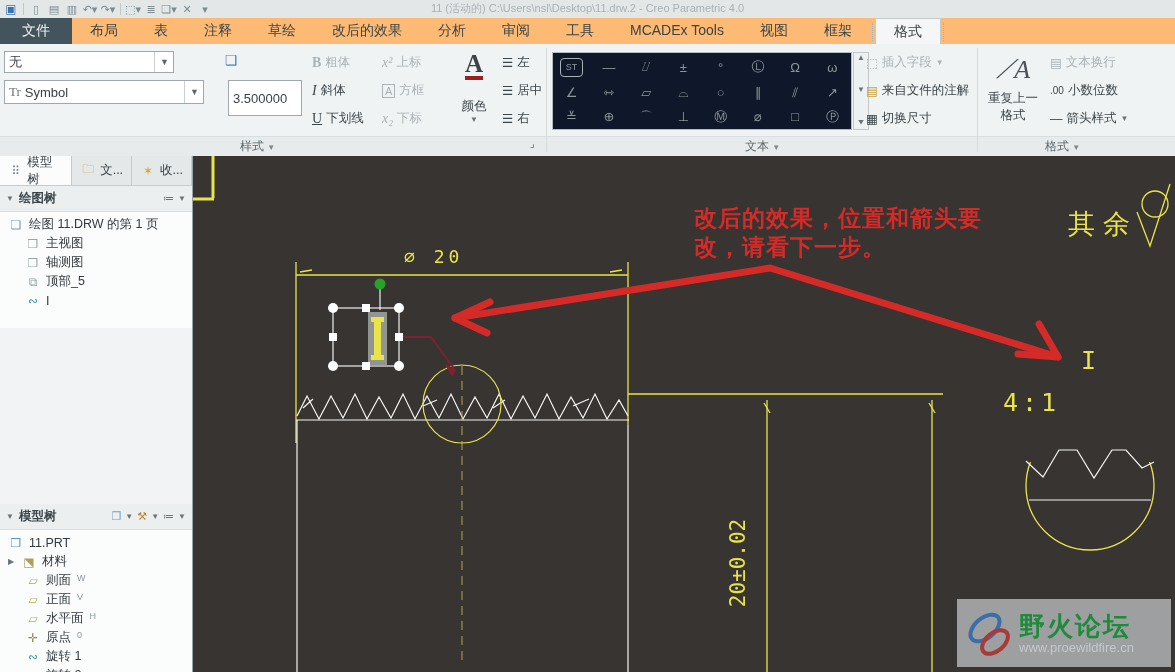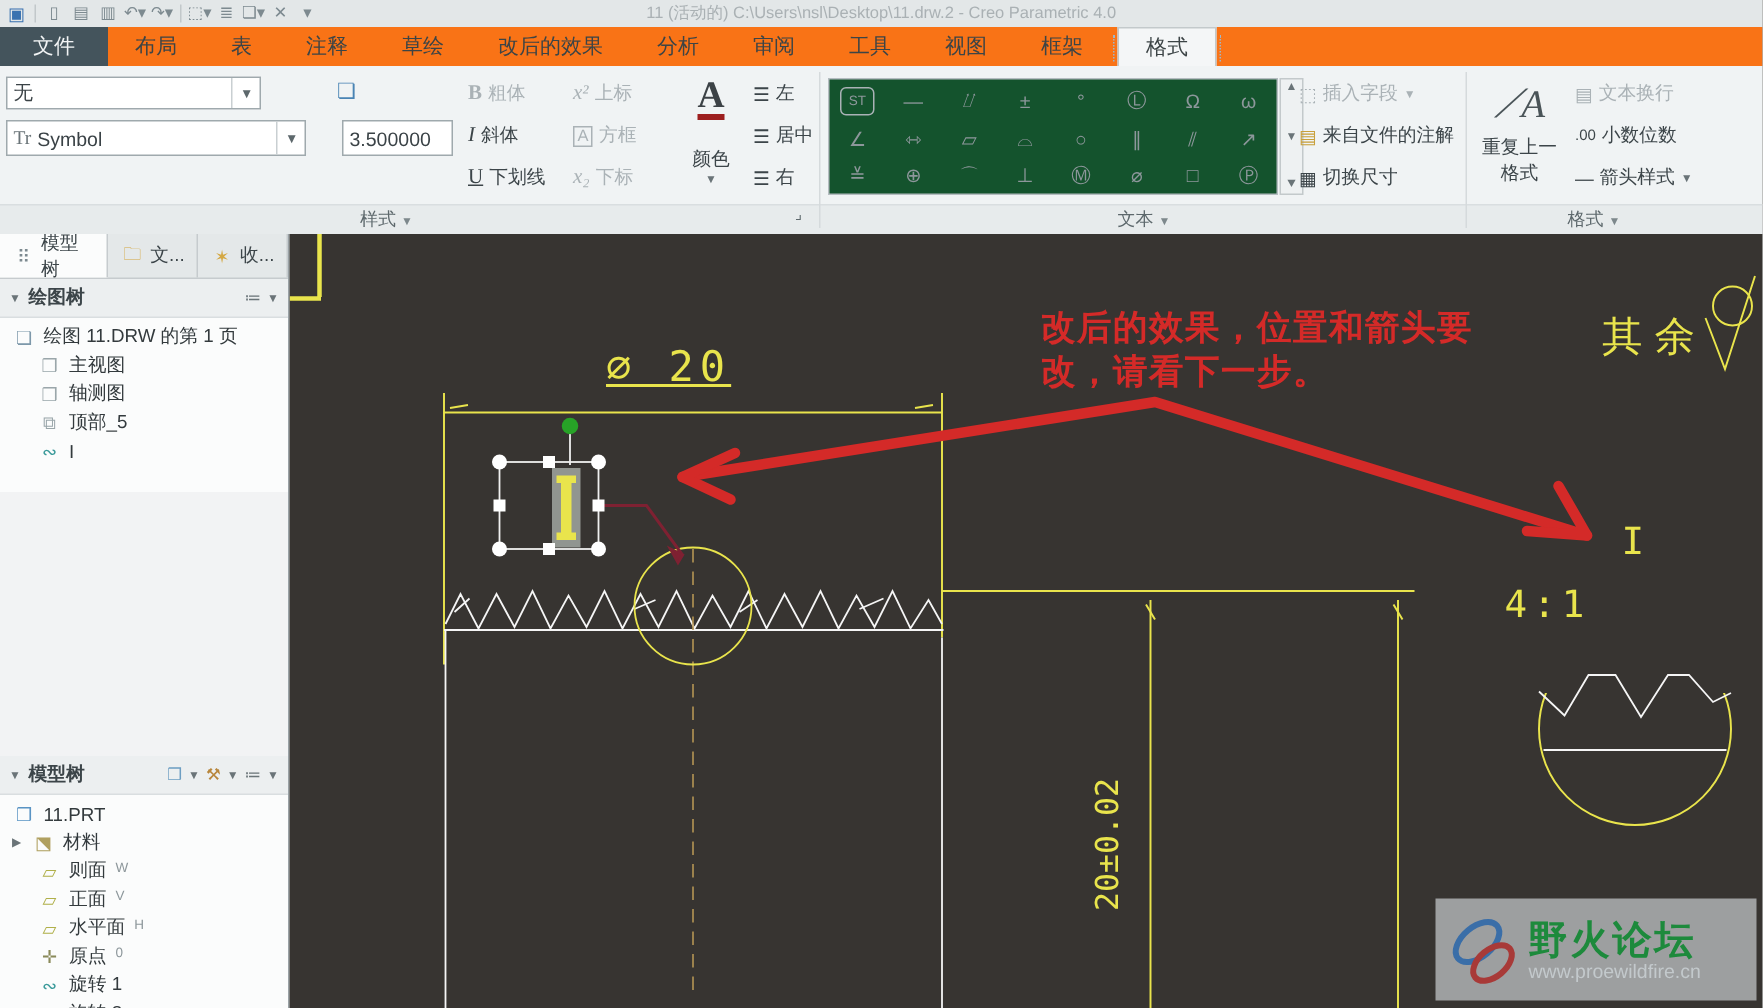--- a/index.html
+++ b/index.html
@@ -12,21 +12,21 @@
     background:#e3e7e8; display:flex; align-items:center; padding-left:2px; }
   .qat-ic { display:inline-block; width:18px; height:16px; text-align:center;
     font-size:11px; line-height:16px; color:#7d8a90; }
   .qat-ic.app { color:#3a72b0; font-size:12px; }
   .qat-sep { width:1px; height:12px; background:#c2c8ca; margin:0 3px; }
   #title-text { position:absolute; left:0; right:0; text-align:center; top:1px;
     font-size:11px; color:#aab1b4; white-space:nowrap; }
 
   
   #tabbar { position:absolute; left:0; top:18px; width:1175px; height:26px;
-    background:#f97316; display:flex; align-items:flex-end; }
+    background:#fdba74; display:flex; align-items:flex-end; }
   .tab { height:26px; line-height:25px; padding:0 18px; font-size:14px;
     color:#3c4446; cursor:default; white-space:nowrap; }
   .tab.file { background:#44545c; color:#f2f4f5; padding:0 22px; }
   .tab.active { background:#f4f6f7; border:1px solid #c3c9cb; border-bottom:none; }
   .tab-dots { width:1px; border-left:1px dotted #9fb6c9; height:18px; margin:0 2px 3px; }
 
   
   #ribbon { position:absolute; left:0; top:44px; width:1175px; height:112px;
     background:#f0f3f4; border-bottom:1px solid #c6cbce; }
   .rib-label-strip { position:absolute; left:0; top:92px; width:100%; height:20px;
@@ -38,21 +38,21 @@
     font-size:13px; color:#3a4246; display:flex; align-items:center; padding:0 4px; }
   .combo .dd { margin-left:auto; border-left:1px solid #c9cfd2; padding-left:5px;
     color:#5d686c; font-size:9px; height:100%; display:flex; align-items:center; }
   .rbtn { position:absolute; font-size:12.5px; color:#3c4549; white-space:nowrap;
     display:flex; align-items:center; gap:4px; }
   .rbtn.dis { color:#aab2b6; }
   .rbtn .ltr { font-family:"Liberation Serif","DejaVu Serif",serif; font-size:14px; }
   .colorA { font-family:"Liberation Serif","DejaVu Serif",serif; font-size:25px;
     font-weight:bold; color:#3c4246; line-height:24px; border-bottom:4px solid #9d1f1f; }
   .palette { position:absolute; left:552px; top:8px; width:300px; height:78px;
-    background:#14532d; border:1px solid #b4bcc0; display:grid;
+    background:#0f172a; border:1px solid #b4bcc0; display:grid;
     grid-template-columns:repeat(8,1fr); }
   .pal-cell { font-size:13px; color:#8d979b; display:flex; align-items:center;
     justify-content:center; }
   .pal-scroll { position:absolute; left:853px; top:8px; width:16px; height:78px;
     border:1px solid #c3c9cb; background:#eef1f2; display:flex; flex-direction:column;
     align-items:center; justify-content:space-between; font-size:8px; color:#6a7478; }
   .bigbtn { position:absolute; left:984px; top:6px; width:58px; height:84px;
     text-align:center; font-size:12.5px; color:#3c4549; }
   .bigbtn .big-ic { font-size:26px; font-style:italic; font-family:"Liberation Serif",serif;
     color:#4a5458; line-height:40px; }
@@ -114,41 +114,42 @@
   <div id="tabbar">
     <div class="tab file">文件</div>
     <div class="tab">布局</div>
     <div class="tab">表</div>
     <div class="tab">注释</div>
     <div class="tab">草绘</div>
     <div class="tab">改后的效果</div>
     <div class="tab">分析</div>
     <div class="tab">审阅</div>
     <div class="tab">工具</div>
+    <div class="tab">MCADEx Tools</div>
     <div class="tab">视图</div>
     <div class="tab">框架</div>
     <div class="tab-dots"></div>
     <div class="tab active">格式</div>
     <div class="tab-dots"></div>
   </div>
 
   <div id="ribbon">
     <div class="rib-label-strip"></div>
 
     <div class="combo" style="left:4px; top:7px; width:170px;">
       <span>无</span>
       <span class="dd">▼</span>
     </div>
     <span class="qat-ic" style="position:absolute; left:222px; top:8px; color:#4a84b4; font-size:14px;">❏</span>
     <div class="combo" style="left:4px; top:36px; width:200px; height:24px;">
       <span style="color:#6a7478; font-family:'Liberation Serif',serif; margin-right:4px;">Tr</span>
       <span>Symbol</span>
       <span class="dd">▼</span>
     </div>
-    <div class="combo" style="left:228px; top:36px; width:74px; height:24px;">
+    <div class="combo" style="left:228px; top:36px; width:74px; height:36px;">
       <span>3.500000</span>
     </div>
 
     <div class="rbtn dis" style="left:312px; top:10px;">
       <span class="ltr" style="font-weight:bold;">B</span>
       <span>粗体</span>
       </div>
     <div class="rbtn" style="left:312px; top:38px;">
       <span class="ltr" style="font-style:italic;">I</span>
       <span>斜体</span>
@@ -450,21 +451,21 @@
         <path d="M262,162 L577,112 L865,201"></path>
         <path d="M262,162 L297,146 M262,162 L294,177"></path>
         <path d="M865,201 L846,168 M865,201 L825,198"></path>
       </g>
     </svg>
 
     
     <div class="anno" style="left:501px; top:47px;">改后的效果，位置和箭头要</div>
     <div class="anno" style="left:501px; top:76px;">改，请看下一步。</div>
 
-    <div class="cad-text" style="left:211px; top:72px; font-size:28px; letter-spacing:4px;text-decoration:underline;">∅ 20</div>
+    <div class="cad-text" style="left:211px; top:90px; font-size:18px; letter-spacing:4px;">∅ 20</div>
 
     <div class="cad-text" style="left:483px; top:392px; width:130px; height:30px; text-align:center;
       font-size:21px; transform:rotate(-90deg);">20±0.02</div>
 
     <div class="cad-text" style="left:875px; top:50px; font-size:27px; letter-spacing:8px;">其余</div>
 
     <div class="cad-text" style="left:888px; top:190px; font-size:25px;">I</div>
     <div class="cad-text" style="left:810px; top:232px; font-size:25px; letter-spacing:4px;">4:1</div>
 
     

